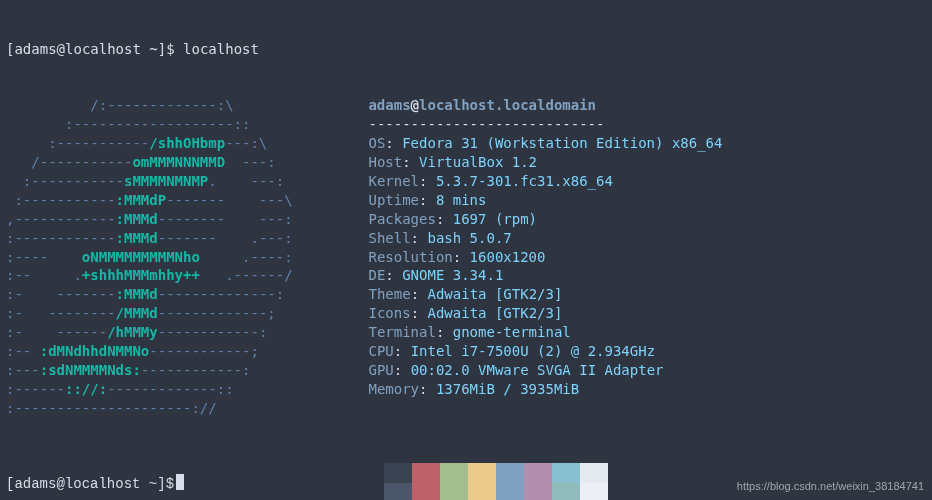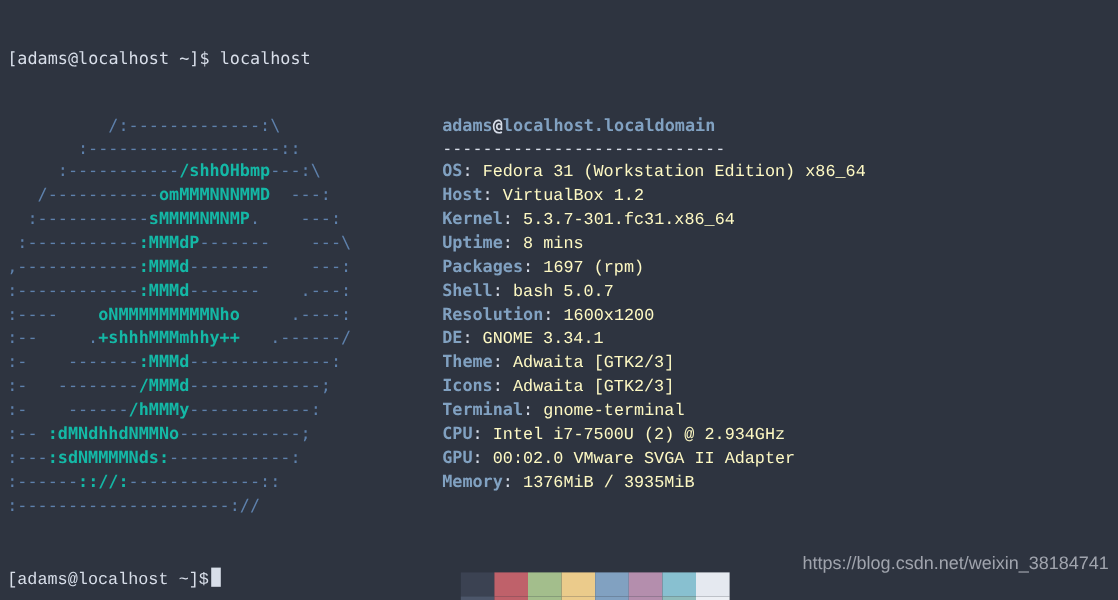--- a/index.html
+++ b/index.html
@@ -15,23 +15,23 @@
     overflow: hidden;
     position: relative;
   }
   .terminal {
     padding: 2px 6px;
     white-space: pre;
   }
   .row { display: block; }
   .ascii-blue { color: #5e81ac; }
   .ascii-white { color: #14b8a6; font-weight: bold; }
-  .info-label { color: #81a1c1; font-weight: bold; }
+  .info-label { color: #81a1c1; font-weight: normal; }
   .info-sep   { color: #d8dee9; }
-  .info-val   { color: #fef9c3; font-family: Liberation Mono, monospace; }
+  .info-val   { color: #7dd3fc; }
   .user-host  { color: #81a1c1; font-weight: bold; }
   .at { color: #d8dee9; font-weight: bold; }
   .dashline { color: #d8dee9; }
 
   .swatches {
     margin-left: 378px;
     margin-top: 8px;
     display: flex;
     flex-wrap: wrap;
     width: 224px;
@@ -47,22 +47,22 @@
   }
   .cursor {
     display: inline-block;
     width: 8px; height: 16px;
     background: #d8dee9;
     vertical-align: -2px;
     margin-left: 2px;
   }
   .watermark {
     position: absolute;
-    right: 8px; bottom: 20px;
-    font-size: 15px;
+    right: 8px; bottom: 6px;
+    font-size: 11px;
     color: #a0a4ad;
     font-family: Arial, sans-serif;
   }
 </style>
 </head>
 <body>
 
 <div class="terminal">
   <span class="row">[<span>adams</span>@<span>localhost</span> <span>~</span>]$ <span>localhost</span></span>
   <div id="nf-body"><span class="row"><span class="ascii-blue">          /:-------------:\</span>                <span class="user-host"><span>adams</span><span class="at">@</span><span>localhost.localdomain</span></span></span><span class="row"><span class="ascii-blue">       :-------------------::</span>              <span class="dashline">----------------------------</span></span><span class="row"><span class="ascii-blue">     :-----------</span><span class="ascii-white">/shhOHbmp</span><span class="ascii-blue">---:\</span>            <span><span class="info-label">OS</span><span class="info-sep">: </span><span class="info-val">Fedora 31 (Workstation Edition) x86_64</span></span></span><span class="row"><span class="ascii-blue">   /-----------</span><span class="ascii-white">omMMMNNNMMD  </span><span class="ascii-blue">---:</span>           <span><span class="info-label">Host</span><span class="info-sep">: </span><span class="info-val">VirtualBox 1.2</span></span></span><span class="row"><span class="ascii-blue">  :-----------</span><span class="ascii-white">sMMMMNMNMP</span><span class="ascii-blue">.    ---:</span>          <span><span class="info-label">Kernel</span><span class="info-sep">: </span><span class="info-val">5.3.7-301.fc31.x86_64</span></span></span><span class="row"><span class="ascii-blue"> :-----------</span><span class="ascii-white">:MMMdP</span><span class="ascii-blue">-------    ---\</span>         <span><span class="info-label">Uptime</span><span class="info-sep">: </span><span class="info-val">8 mins</span></span></span><span class="row"><span class="ascii-blue">,------------</span><span class="ascii-white">:MMMd</span><span class="ascii-blue">--------    ---:</span>         <span><span class="info-label">Packages</span><span class="info-sep">: </span><span class="info-val">1697 (rpm)</span></span></span><span class="row"><span class="ascii-blue">:------------</span><span class="ascii-white">:MMMd</span><span class="ascii-blue">-------    .---:</span>         <span><span class="info-label">Shell</span><span class="info-sep">: </span><span class="info-val">bash 5.0.7</span></span></span><span class="row"><span class="ascii-blue">:----    </span><span class="ascii-white">oNMMMMMMMMMNho</span><span class="ascii-blue">     .----:</span>         <span><span class="info-label">Resolution</span><span class="info-sep">: </span><span class="info-val">1600x1200</span></span></span><span class="row"><span class="ascii-blue">:--     .</span><span class="ascii-white">+shhhMMMmhhy++</span><span class="ascii-blue">   .------/</span>         <span><span class="info-label">DE</span><span class="info-sep">: </span><span class="info-val">GNOME 3.34.1</span></span></span><span class="row"><span class="ascii-blue">:-    -------</span><span class="ascii-white">:MMMd</span><span class="ascii-blue">--------------:</span>          <span><span class="info-label">Theme</span><span class="info-sep">: </span><span class="info-val">Adwaita [GTK2/3]</span></span></span><span class="row"><span class="ascii-blue">:-   --------</span><span class="ascii-white">/MMMd</span><span class="ascii-blue">-------------;</span>           <span><span class="info-label">Icons</span><span class="info-sep">: </span><span class="info-val">Adwaita [GTK2/3]</span></span></span><span class="row"><span class="ascii-blue">:-    ------</span><span class="ascii-white">/hMMMy</span><span class="ascii-blue">------------:</span>            <span><span class="info-label">Terminal</span><span class="info-sep">: </span><span class="info-val">gnome-terminal</span></span></span><span class="row"><span class="ascii-blue">:--</span><span class="ascii-white"> :dMNdhhdNMMNo</span><span class="ascii-blue">------------;</span>             <span><span class="info-label">CPU</span><span class="info-sep">: </span><span class="info-val">Intel i7-7500U (2) @ 2.934GHz</span></span></span><span class="row"><span class="ascii-blue">:---</span><span class="ascii-white">:sdNMMMMNds:</span><span class="ascii-blue">------------:</span>              <span><span class="info-label">GPU</span><span class="info-sep">: </span><span class="info-val">00:02.0 VMware SVGA II Adapter</span></span></span><span class="row"><span class="ascii-blue">:------</span><span class="ascii-white">:://:</span><span class="ascii-blue">-------------::</span>                <span><span class="info-label">Memory</span><span class="info-sep">: </span><span class="info-val">1376MiB / 3935MiB</span></span></span><span class="row"><span class="ascii-blue">:---------------------://</span>                  </span></div>

